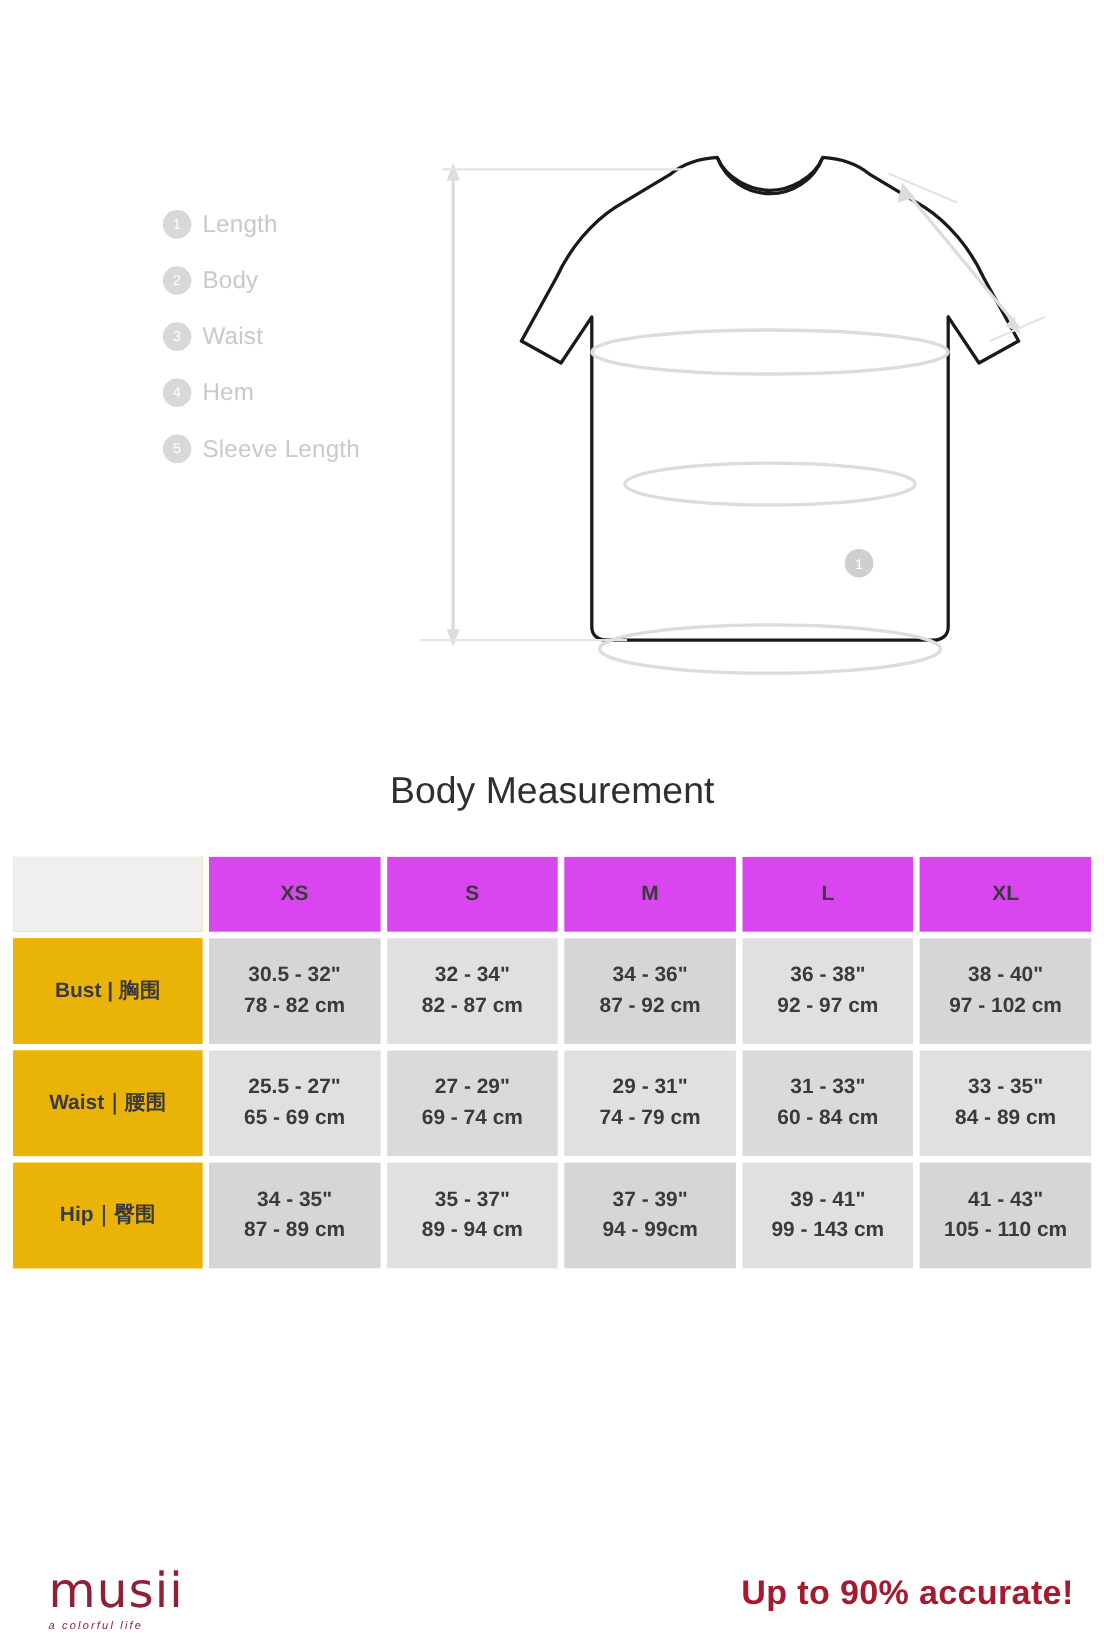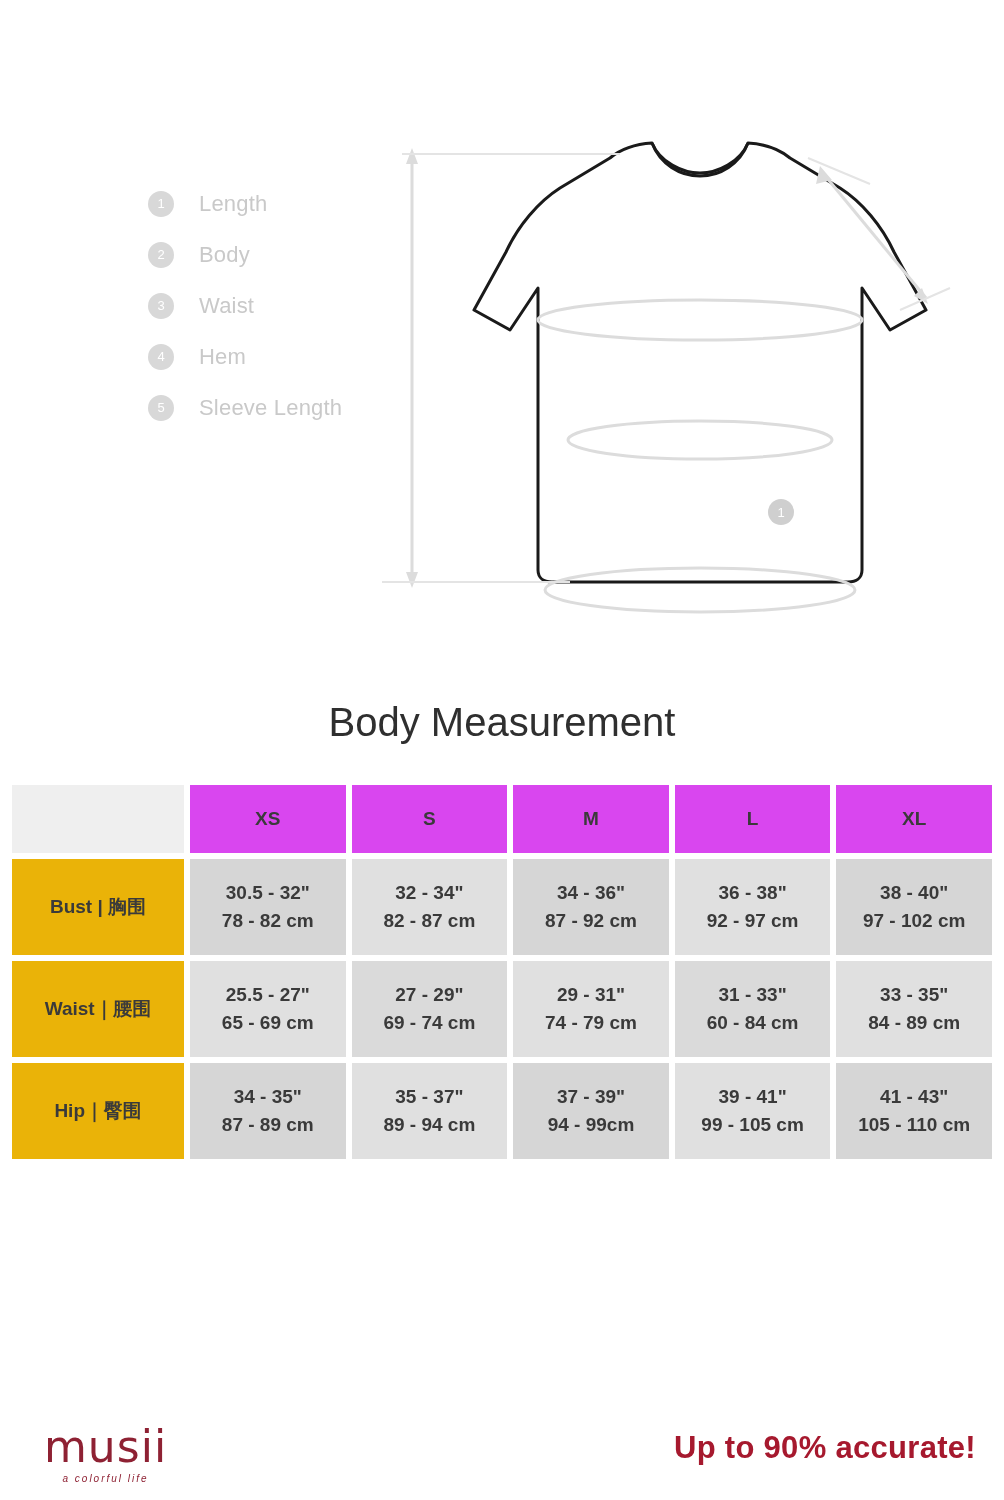--- a/index.html
+++ b/index.html
@@ -35,21 +35,21 @@
   .badge {
     width: 26px; height: 26px;
     border-radius: 50%;
     background: #d8d8d8;
     color: #ffffff;
     font-size: 13px;
     display: flex; align-items: center; justify-content: center;
     flex: 0 0 auto;
   }
   .legend-label {
-    margin-left: 25px;
+    margin-left: 10px;
     font-size: 22px;
     color: #c9c9c9;
     letter-spacing: .2px;
     white-space: nowrap;
   }
 
   .shirt-wrap {
     position: absolute;
     left: 370px;
     top: 140px;
@@ -64,21 +64,21 @@
     background: #cfcfcf;
     color: #ffffff;
     font-size: 13px;
     display: flex; align-items: center; justify-content: center;
   }
   .m1 { left: 398px; top: 359px; }
 
   
   .title {
     text-align: center;
-    font-size: 40px;
+    font-size: 34px;
     font-weight: 400;
     color: #2f2f2f;
     margin: 0;
     padding: 0 0 34px 0;
   }
 
   
   table.sizes {
     border-collapse: separate;
     border-spacing: 6px 6px;
@@ -125,21 +125,21 @@
   .footer {
     position: absolute;
     left: 0; bottom: 0;
     width: 1004px;
     height: 96px;
   }
   .logo {
     position: absolute;
     left: 44px;
     bottom: 16px;
-    text-align: center;
+    text-align: left;
   }
   .logo-word {
     font-size: 44px;
     color: #8e2133;
     font-family: "DejaVu Sans", sans-serif;
     letter-spacing: 1px;
     line-height: 1;
   }
   .logo-tag {
     font-size: 10px;
@@ -302,21 +302,21 @@
       <td class="cell alt">
         <span>35 - 37"</span>
         <span>89 - 94 cm</span>
       </td>
       <td class="cell">
         <span>37 - 39"</span>
         <span>94 - 99cm</span>
       </td>
       <td class="cell alt">
         <span>39 - 41"</span>
-        <span>99 - 105 cm</span>
+        <span>99 - 143 cm</span>
       </td>
       <td class="cell">
         <span>41 - 43"</span>
         <span>105 - 110 cm</span>
       </td>
     </tr>
 
 
   </tbody>
 </table>

